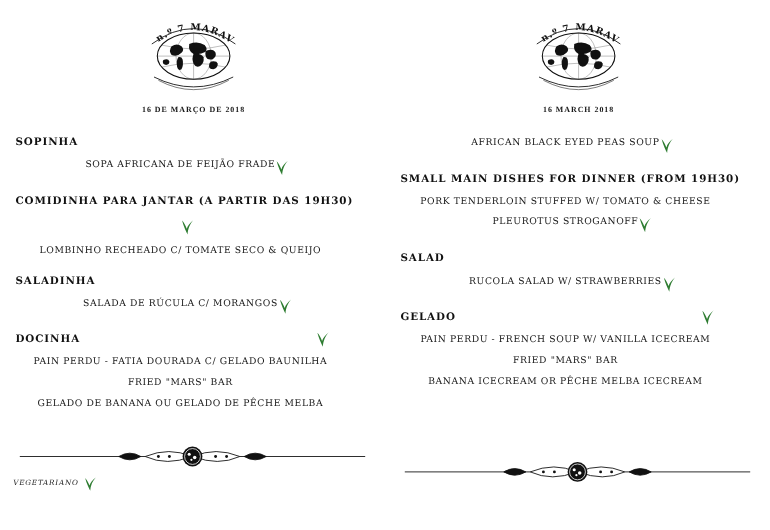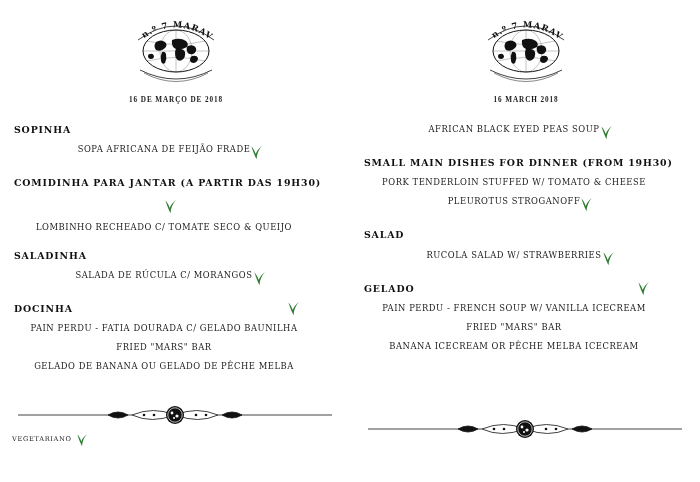--- a/index.html
+++ b/index.html
@@ -121,20 +121,21 @@
   .footer-note {
     display: flex;
     align-items: center;
     gap: 4px;
   }
   .footer-note .label {
     font-size: 6.6px;
     letter-spacing: 0.7px;
     font-family: "DejaVu Serif", serif;
     color: #1a1a1a;
+    font-style: italic;
   }
   .footer-note .veg-mark { width: 12px; height: 14px; }
 </style>
 </head>
 <body>
 
 <div class="page">
 
   <div class="col col-left">
 

